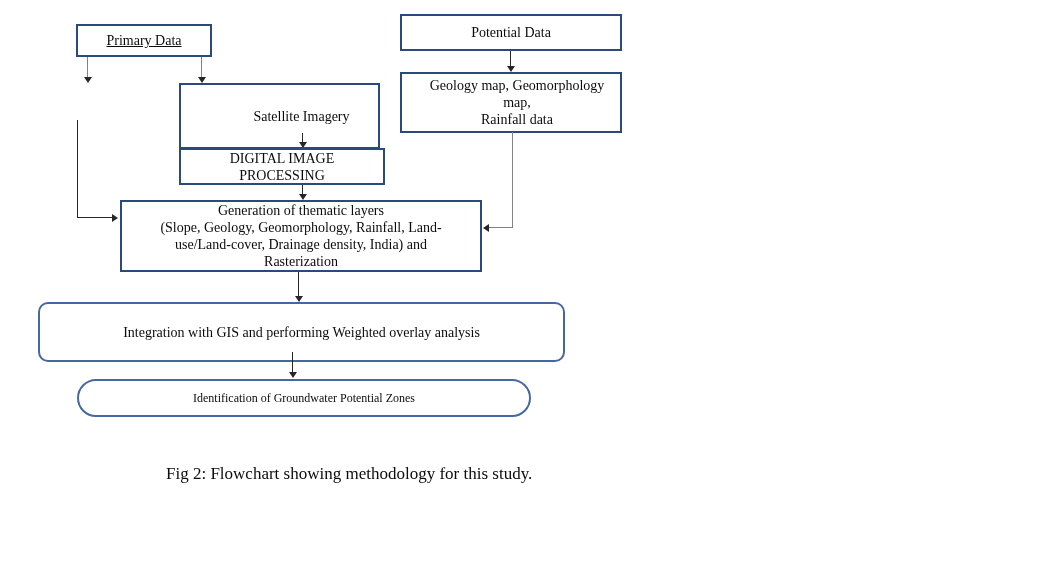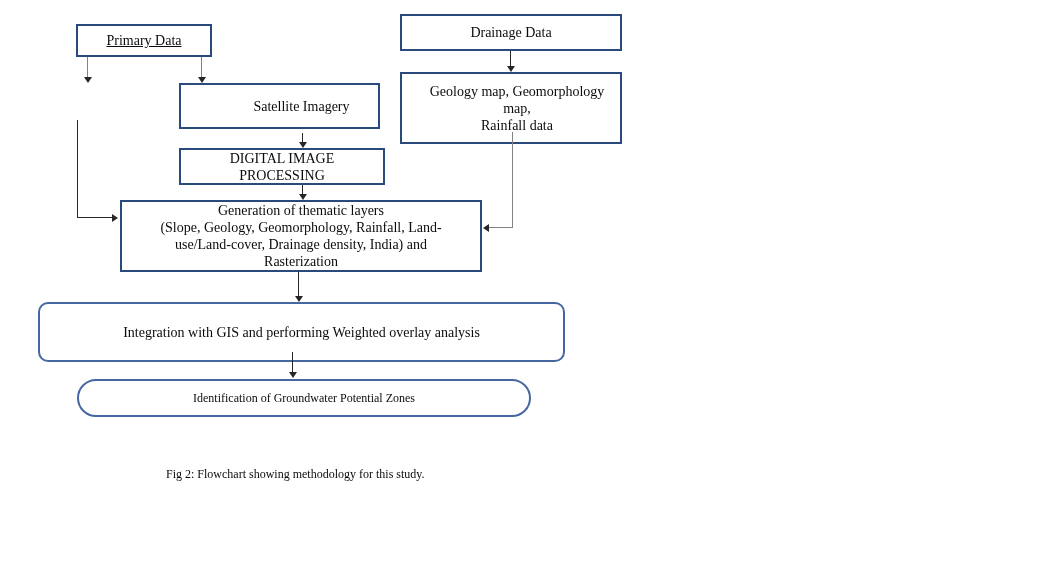--- a/index.html
+++ b/index.html
@@ -46,44 +46,44 @@
   }
   .line { position: absolute; }
   .l-gray { background: var(--arrow-gray); }
   .l-dark { background: var(--arrow-dark); }
   .ah { position: absolute; width: 0; height: 0; }
   .ah-down  { border-left: 4px solid transparent; border-right: 4px solid transparent; border-top: 6px solid var(--arrow-dark); }
   .ah-right { border-top: 4px solid transparent; border-bottom: 4px solid transparent; border-left: 6px solid var(--arrow-dark); }
   .ah-left  { border-top: 4px solid transparent; border-bottom: 4px solid transparent; border-right: 6px solid var(--arrow-dark); }
   .caption {
     position: absolute;
-    font-size: 12px;
+    font-size: 17px;
     line-height: 16px;
     color: var(--text);
   }
 </style>
 </head>
 <body>
 
 <div id="canvas">
 
   <div class="box" style="left:76px; top:24px; width:136px; height:33px;text-decoration:underline;">
     <span class="lbl">Primary Data</span>
   </div>
 
   <div class="box" style="left:400px; top:14px; width:222px; height:37px;">
-    <span class="lbl">Drainage Data</span>
+    <span class="lbl">Potential Data</span>
   </div>
 
 
-  <div class="box" style="left:179px; top:83px; width:201px; height:46px;padding-left:44px;">
+  <div class="box" style="left:179px; top:83px; width:201px; height:66px;padding-left:44px;">
     <span class="lbl">Satellite Imagery</span>
   </div>
 
-  <div class="box" style="left:400px; top:72px; width:222px; height:72px;padding-left:12px;">
+  <div class="box" style="left:400px; top:72px; width:222px; height:61px;padding-left:12px;">
     <span class="lbl">Geology map, Geomorphology
 map,
 Rainfall data</span>
   </div>
 
   <div class="box" style="left:179px; top:148px; width:206px; height:37px;align-items:center;">
     <span class="lbl">DIGITAL IMAGE
 PROCESSING</span>
   </div>
 

